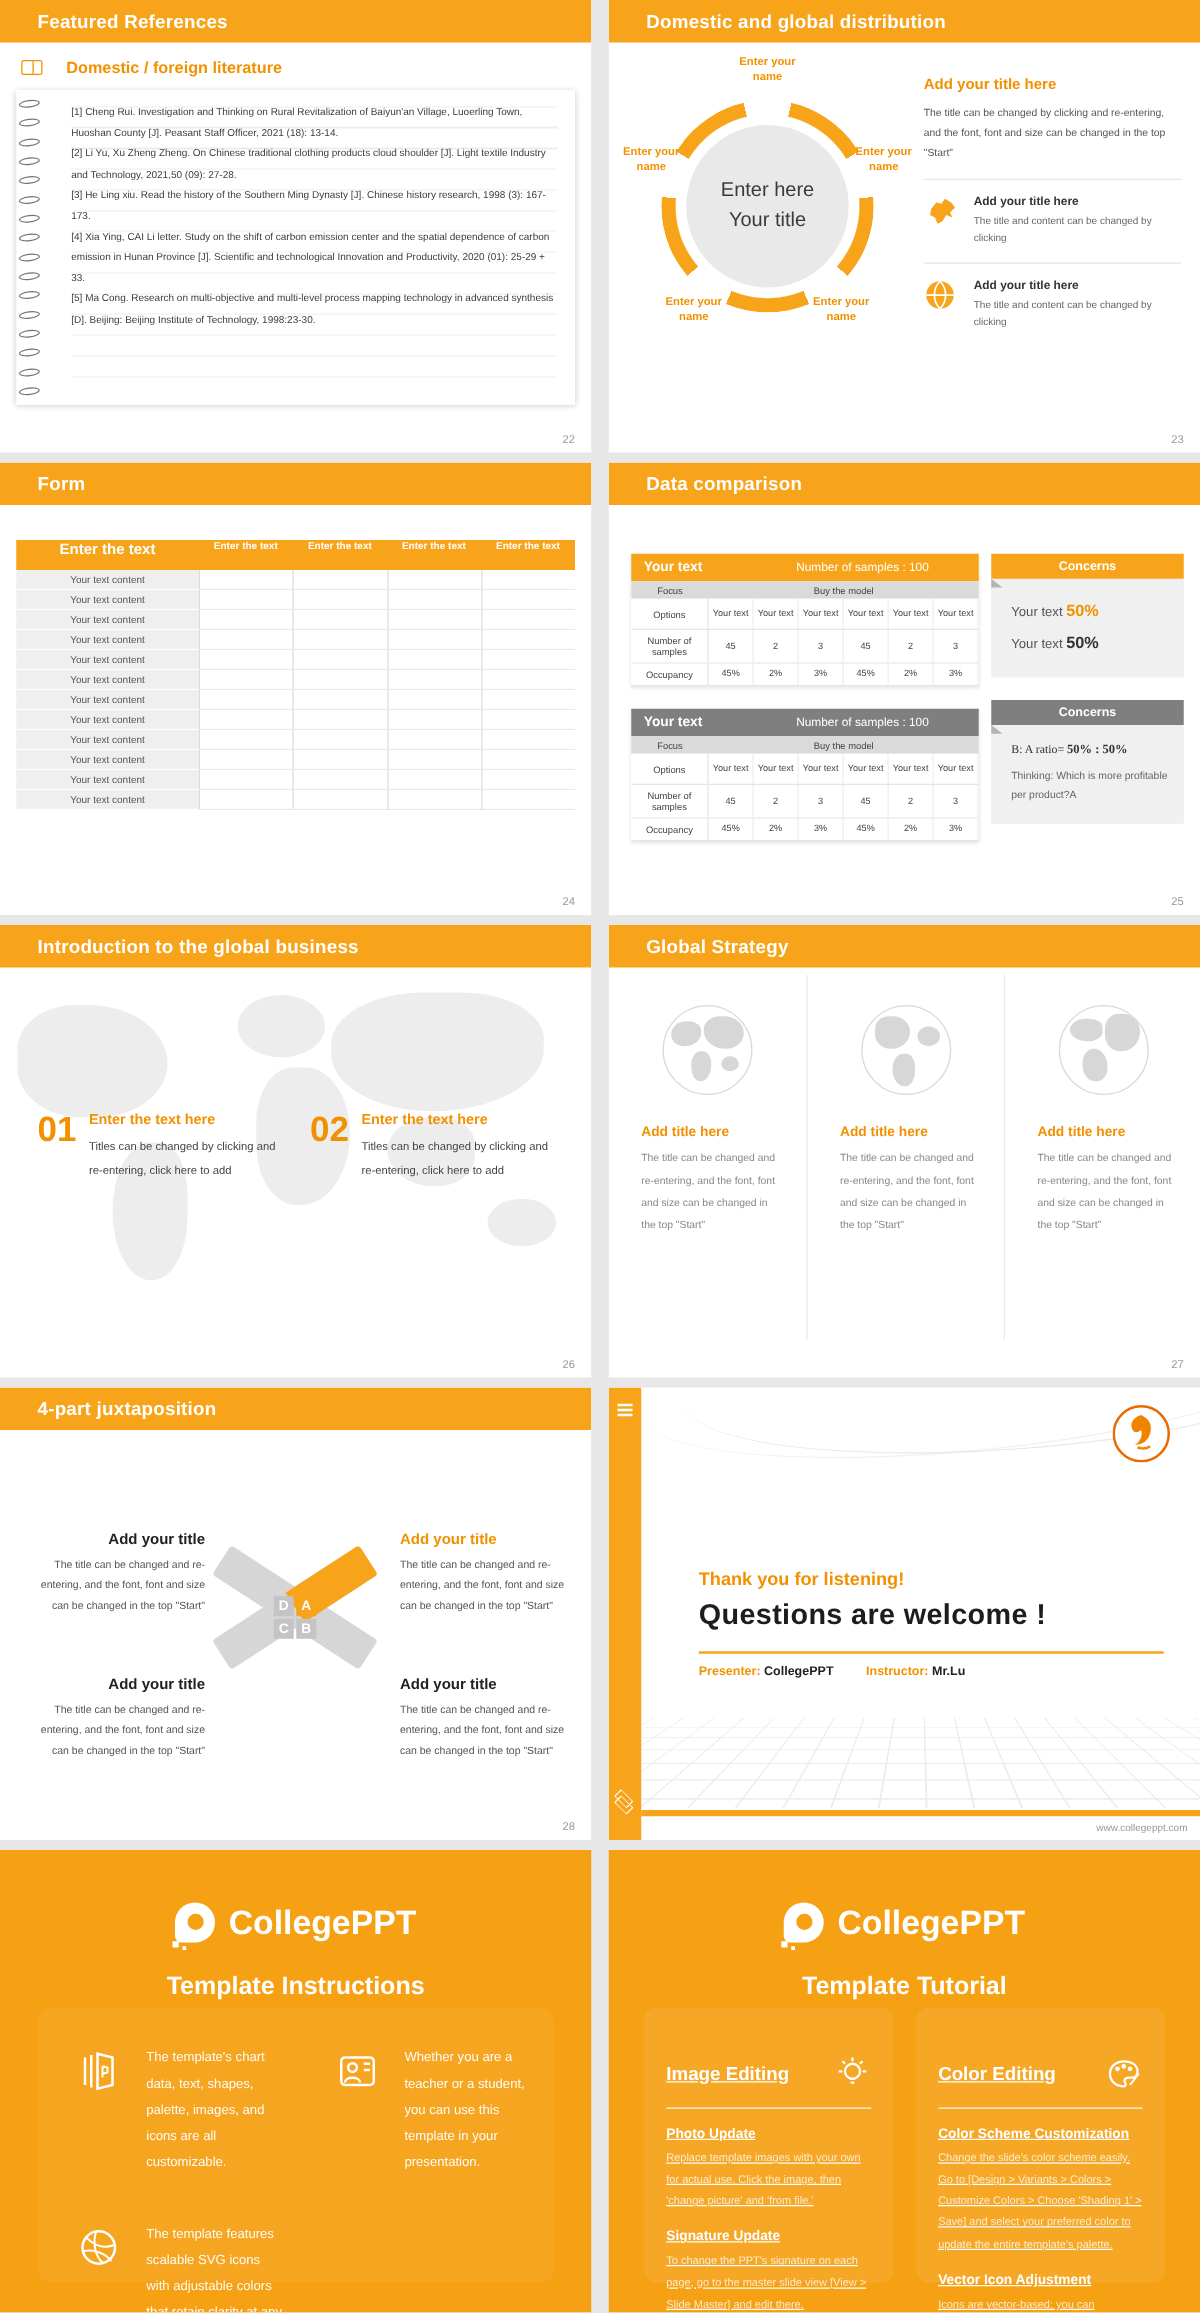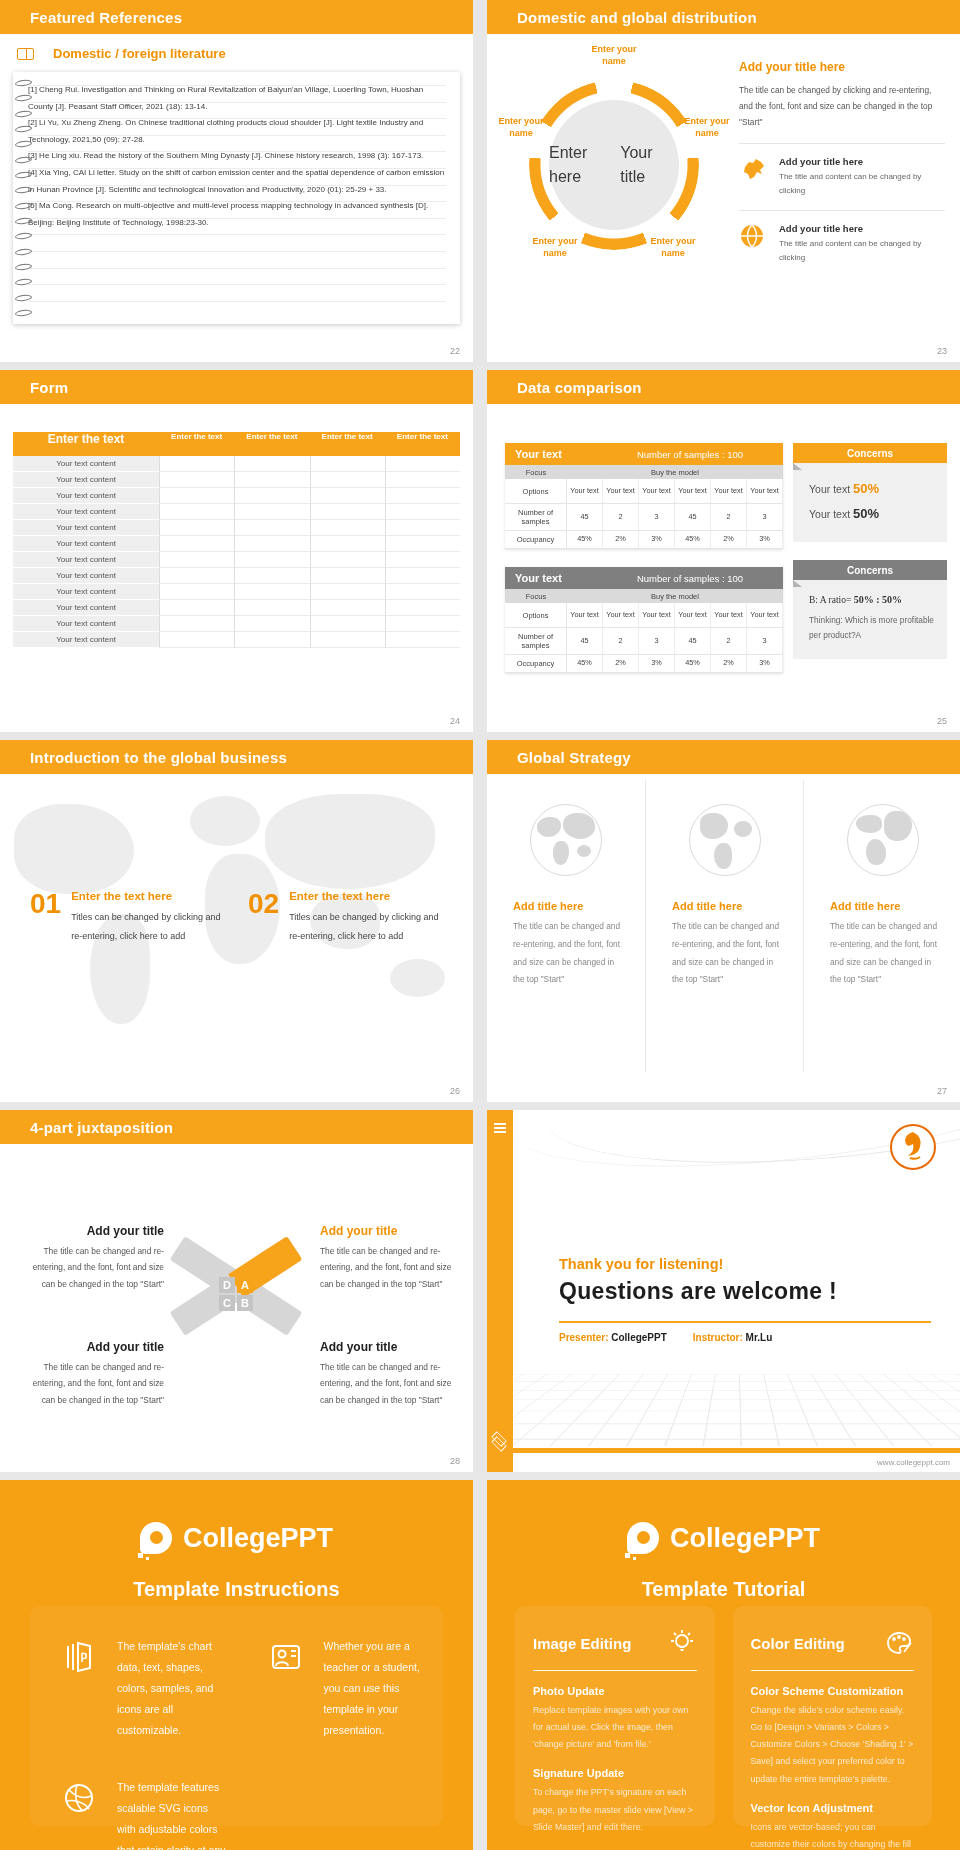--- a/index.html
+++ b/index.html
@@ -13,35 +13,35 @@
   body{width:960px;height:1850px;background:#E7E7E7;font-family:"Liberation Sans",sans-serif;}
   .page{width:960px;height:1850px;display:grid;grid-template-columns:473px 473px;grid-template-rows:362px 362px 362px 362px 370px;column-gap:14px;row-gap:8px;}
   .slide{position:relative;background:#fff;overflow:hidden;}
   .slide-header{height:34px;background:var(--orange);color:#fff;font-weight:bold;font-size:15px;display:flex;align-items:center;padding-left:30px;letter-spacing:.2px;}
   .pagenum{position:absolute;right:13px;bottom:6px;font-size:9px;color:#999;}
 
   
   .sec-title{position:absolute;left:17px;top:46px;display:flex;align-items:center;gap:19px;color:var(--orange-deep);font-weight:bold;font-size:13px;}
   .book-ic{width:17px;height:12px;border:1.6px solid var(--orange-deep);border-radius:2px;position:relative;}
   .book-ic:before{content:"";position:absolute;left:50%;top:0;bottom:0;width:1.6px;background:var(--orange-deep);}
-  .refs-card{position:absolute;left:13px;top:72px;width:447px;height:252px;background:#fff;box-shadow:0 1px 5px rgba(0,0,0,.22);padding:10px 14px 10px 15px;}
+  .refs-card{position:absolute;left:13px;top:72px;width:447px;height:252px;background:#fff;box-shadow:0 1px 5px rgba(0,0,0,.22);padding:10px 14px 10px 44px;}
   .spiral{position:absolute;left:2px;top:8px;bottom:8px;width:24px;display:flex;flex-direction:column;justify-content:space-between;}
   .spiral i{display:block;width:17px;height:6px;border:1.5px solid #5a5a5a;border-radius:50%;transform:rotate(-7deg);opacity:.85;}
   .refs{font-size:8px;color:#3c3c3c;line-height:16.6px;height:100%;
         background:repeating-linear-gradient(to bottom,transparent 0 15.6px,#ECECEC 15.6px 16.6px);
         background-position:0 4px;}
   .refs p{margin:0;}
 
   
   .diagram{position:absolute;left:12px;top:50px;width:230px;height:230px;}
   .ring{position:absolute;left:30px;top:30px;width:170px;height:170px;border-radius:50%;
         background:conic-gradient(from 13deg,var(--orange) 0 46deg,transparent 46deg 72deg,var(--orange) 72deg 118deg,transparent 118deg 144deg,var(--orange) 144deg 190deg,transparent 190deg 216deg,var(--orange) 216deg 262deg,transparent 262deg 288deg,var(--orange) 288deg 334deg,transparent 334deg 360deg);
         -webkit-mask:radial-gradient(closest-side,transparent 0 73px,#000 74px);
         mask:radial-gradient(closest-side,transparent 0 73px,#000 74px);}
-  .core{position:absolute;left:50px;top:50px;width:130px;height:130px;border-radius:50%;background:#E9E9E9;display:flex;flex-direction:row;align-items:center;justify-content:center;color:#3a3a3a;font-size:16px;line-height:1.5;}
+  .core{position:absolute;left:50px;top:50px;width:130px;height:130px;border-radius:50%;background:#E9E9E9;display:flex;flex-direction:column;align-items:center;justify-content:center;color:#3a3a3a;font-size:16px;line-height:1.5;}
   .notch{position:absolute;width:30px;height:30px;border-radius:50%;background:#fff;}
   .node{position:absolute;width:48px;color:var(--orange-deep);font-weight:bold;font-size:9px;line-height:1.3;text-align:center;}
   .d-right{position:absolute;left:252px;top:60px;width:206px;}
   .d-right h3{color:var(--orange-deep);font-size:12px;margin-bottom:8px;}
   .d-right .p{font-size:8.3px;color:#555;line-height:1.95;}
   .d-sep{border-top:1px solid #E6E6E6;margin:12px 0;}
   .d-item{display:flex;gap:10px;align-items:flex-start;}
   .d-item .ic{flex:0 0 30px;}
   .d-item h4{font-size:9.5px;color:#333;margin-bottom:3px;}
   .d-item .p2{font-size:8px;color:#666;line-height:1.75;}
@@ -138,21 +138,21 @@
   .badge{width:32px;height:32px;background:#fff;border-radius:50% 50% 50% 16%;position:relative;}
   .badge:after{content:"";position:absolute;left:10px;top:9px;width:13px;height:13px;background:var(--panel);border-radius:50%;}
   .badge:before{content:"";position:absolute;left:-2px;bottom:-4px;width:5px;height:5px;background:#fff;box-shadow:7px 3px 0 -1px #fff;}
   .brandname{font-size:27px;font-weight:bold;}
   .panel-title{text-align:center;font-size:20px;font-weight:bold;margin-top:24px;}
   .instr-grid{position:absolute;left:30px;right:30px;top:126px;bottom:24px;background:rgba(255,255,255,.06);border-radius:10px;display:grid;grid-template-columns:1fr 1fr;grid-template-rows:1fr 1fr;}
   .instr-item{display:flex;gap:15px;padding:30px 8px 6px 30px;}
   .instr-item .ic{flex:0 0 42px;padding-top:2px;}
   .instr-item .tx{font-size:10.5px;line-height:2.0;color:rgba(255,255,255,.96);max-width:158px;}
   .tut-cards{position:absolute;left:28px;right:28px;top:126px;bottom:24px;display:flex;gap:18px;}
-  .tut-card{flex:1;background:rgba(255,255,255,.08);border-radius:10px;padding:22px 18px 10px;}
+  .tut-card{flex:1;background:rgba(255,255,255,.08);border-radius:10px;padding:38px 18px 10px;text-decoration:underline;}
   .tut-head{display:flex;justify-content:space-between;align-items:center;}
   .tut-title{font-size:15px;font-weight:bold;}
   .tut-hr{border-top:1.5px solid rgba(255,255,255,.9);margin:12px 0 4px;}
   .tut-sec h5{font-size:11px;margin-top:14px;margin-bottom:5px;}
   .tut-sec p{font-size:8.8px;line-height:1.95;color:rgba(255,255,255,.78);}
   svg{display:block;}
 </style>
 </head>
 <body>
 
@@ -574,21 +574,21 @@
     </div>
     <div class="panel-title">Template Instructions</div>
     <div class="instr-grid">
       <div class="instr-item">
         <span class="ic">
           <svg width="38" height="38" viewBox="0 0 38 38" fill="none" stroke="#fff" stroke-width="2">
               <path d="M8 8 L8 30 M13 6 L13 32 M18 5 L30 8 L30 30 L18 33 Z"></path>
               <path d="M22 15 L22 24 M22 15 L26 16 L26 20 L22 21" stroke-width="1.6"></path>
             </svg>
         </span>
-        <div class="tx">The template's chart data, text, shapes, colors, samples, and icons are all customizable.</div>
+        <div class="tx">The template's chart data, text, shapes, palette, images, and icons are all customizable.</div>
       </div>
       <div class="instr-item">
         <span class="ic">
           <svg width="38" height="38" viewBox="0 0 38 38" fill="none" stroke="#fff" stroke-width="2">
               <rect x="6" y="8" width="26" height="22" rx="3"></rect>
               <circle cx="15" cy="16" r="3.5"></circle>
               <path d="M9 28 C9 23 21 23 21 28 M24 13 H29 M24 18 H29"></path>
             </svg>
         </span>
         <div class="tx">Whether you are a teacher or a student, you can use this template in your presentation.</div>

